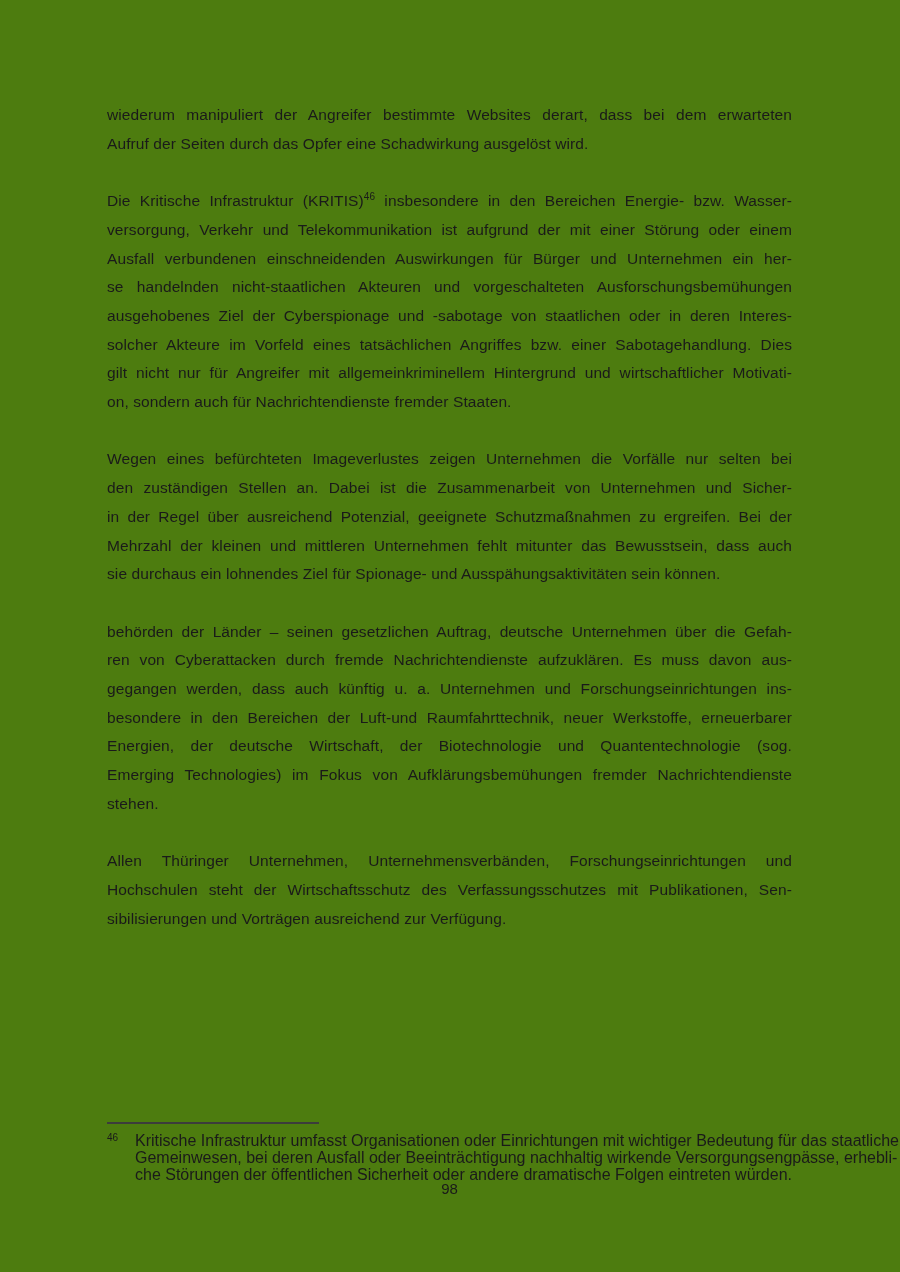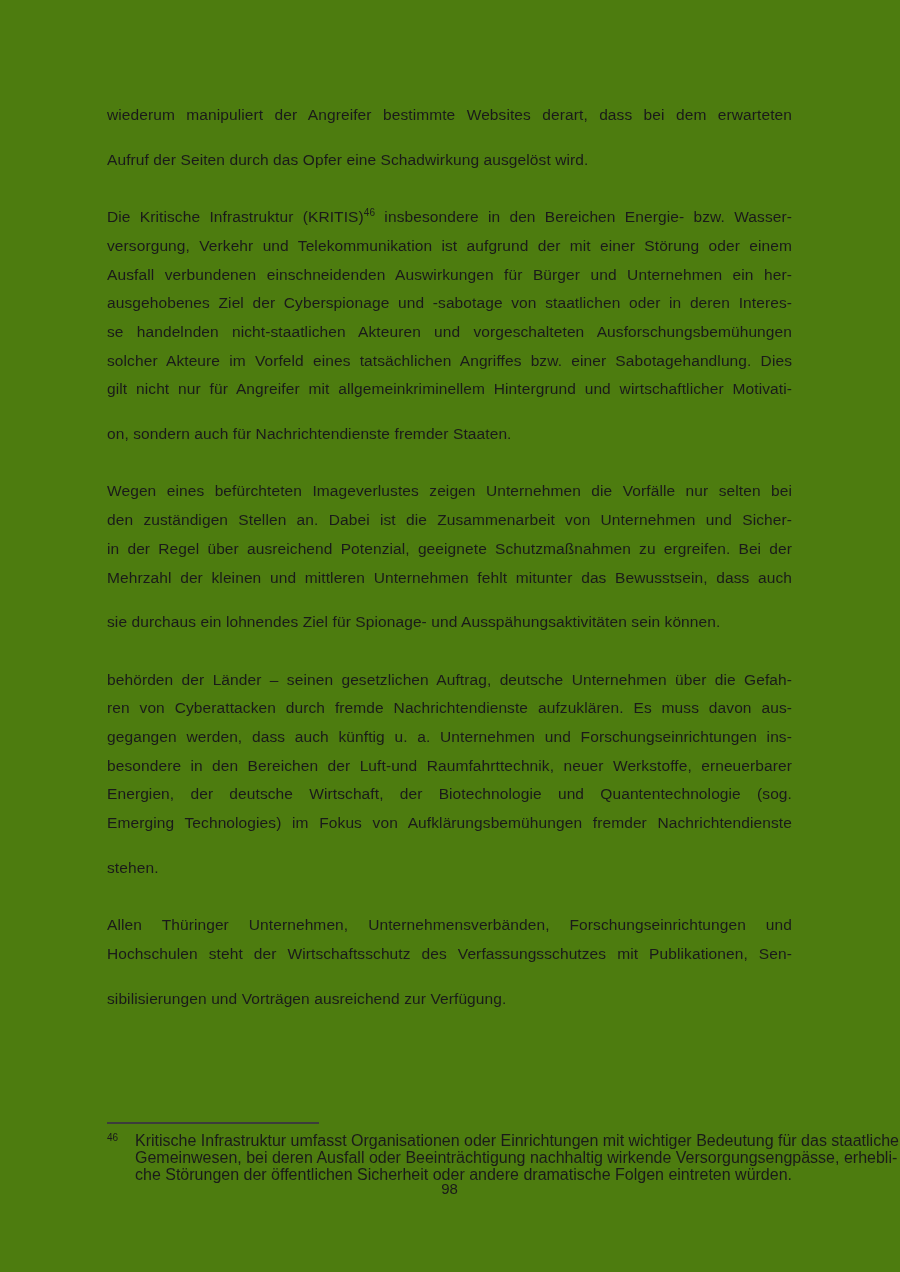--- a/index.html
+++ b/index.html
@@ -21,21 +21,21 @@
   .para { margin: 0 0 28.7px 0; }
   .line {
     font-size: 15.5px;
     line-height: 28.7px;
     letter-spacing: 0.1px;
     text-align: justify;
     text-align-last: justify;
     text-justify: inter-word;
     white-space: nowrap;
   }
-  .line.last { text-align-last: left; margin-top: 16px; }
+  .line.last { text-align-last: left; }
   sup {
     font-size: 10px;
     line-height: 0;
     vertical-align: super;
   }
   .footnote {
     position: absolute;
     left: 107px;
     top: 1122px;
     width: 685px;
@@ -80,22 +80,22 @@
 
   <div class="content">
       <div class="para">
         <div class="line">wiederum manipuliert der Angreifer bestimmte Websites derart, dass bei dem erwarteten</div>
         <div class="line last">Aufruf der Seiten durch das Opfer eine Schadwirkung ausgelöst wird.</div>
       </div>
       <div class="para">
         <div class="line">Die Kritische Infrastruktur (KRITIS)<sup>46</sup> insbesondere in den Bereichen Energie- bzw. Wasser-</div>
         <div class="line">versorgung, Verkehr und Telekommunikation ist aufgrund der mit einer Störung oder einem</div>
         <div class="line">Ausfall verbundenen einschneidenden Auswirkungen für Bürger und Unternehmen ein her-</div>
+        <div class="line">se handelnden nicht-staatlichen Akteuren und vorgeschalteten Ausforschungsbemühungen</div>
         <div class="line">ausgehobenes Ziel der Cyberspionage und -sabotage von staatlichen oder in deren Interes-</div>
-        <div class="line">se handelnden nicht-staatlichen Akteuren und vorgeschalteten Ausforschungsbemühungen</div>
         <div class="line">solcher Akteure im Vorfeld eines tatsächlichen Angriffes bzw. einer Sabotagehandlung. Dies</div>
         <div class="line">gilt nicht nur für Angreifer mit allgemeinkriminellem Hintergrund und wirtschaftlicher Motivati-</div>
         <div class="line last">on, sondern auch für Nachrichtendienste fremder Staaten.</div>
       </div>
       <div class="para">
         <div class="line">Wegen eines befürchteten Imageverlustes zeigen Unternehmen die Vorfälle nur selten bei</div>
         <div class="line">den zuständigen Stellen an. Dabei ist die Zusammenarbeit von Unternehmen und Sicher-</div>
         <div class="line">in der Regel über ausreichend Potenzial, geeignete Schutzmaßnahmen zu ergreifen. Bei der</div>
         <div class="line">Mehrzahl der kleinen und mittleren Unternehmen fehlt mitunter das Bewusstsein, dass auch</div>
         <div class="line last">sie durchaus ein lohnendes Ziel für Spionage- und Ausspähungsaktivitäten sein können.</div>

